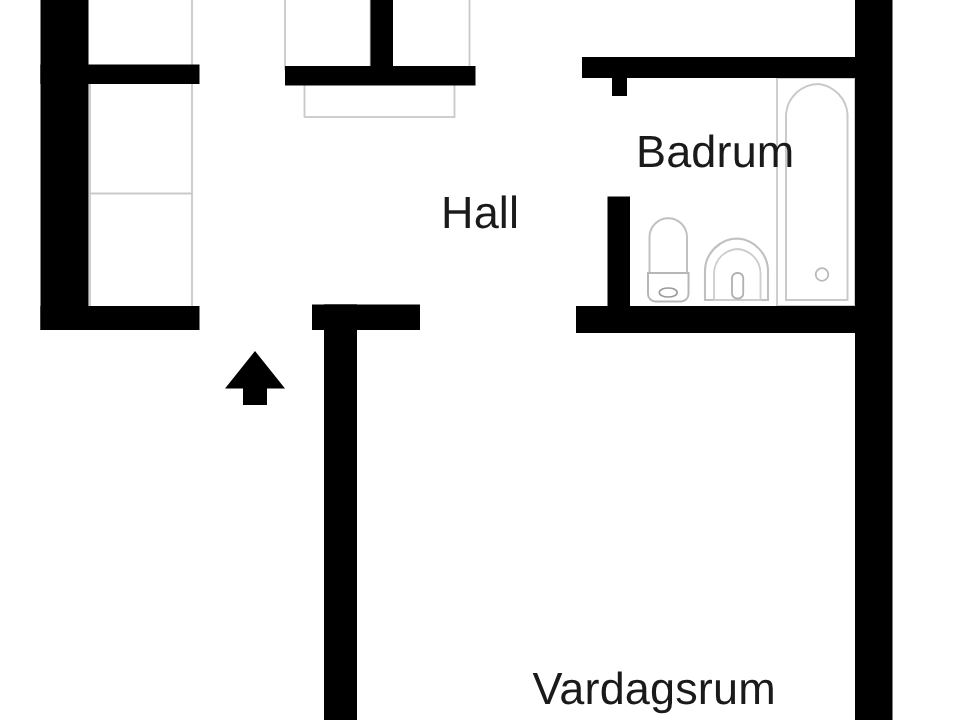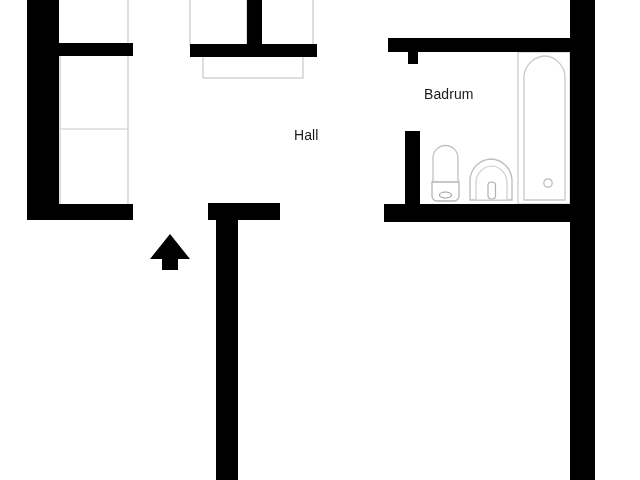--- a/index.html
+++ b/index.html
@@ -20,21 +20,21 @@
     top: 0;
     left: 0;
     width: 640px;
     height: 480px;
     display: block;
   }
   .room-label {
     position: absolute;
     color: #1a1a1a;
     font-family: "Liberation Sans", sans-serif;
-    font-size: 14px;
+    font-size: 30px;
     font-weight: 400;
     letter-spacing: 0.1px;
     white-space: nowrap;
     line-height: 1;
     user-select: none;
   }
   #label-hall { left: 248px; top: 128px; margin-left: 46px; }
   #label-badrum { left: 424px; top: 87px; }
   #label-vardagsrum { left: 355px; top: 445px; }
 </style>
@@ -112,14 +112,15 @@
     <g>
       <path d="M 170 234 L 190 259 L 178 259 L 178 270 L 162 270 L 162 259 L 150 259 Z" fill="#000000"></path>
     </g>
 
   </svg>
 
   <div class="room-label" id="label-hall">Hall</div>
 
   <div class="room-label" id="label-badrum">Badrum</div>
 
+  <div class="room-label" id="label-vardagsrum">Vardagsrum</div>
 
 </div>
 
 </body></html>

